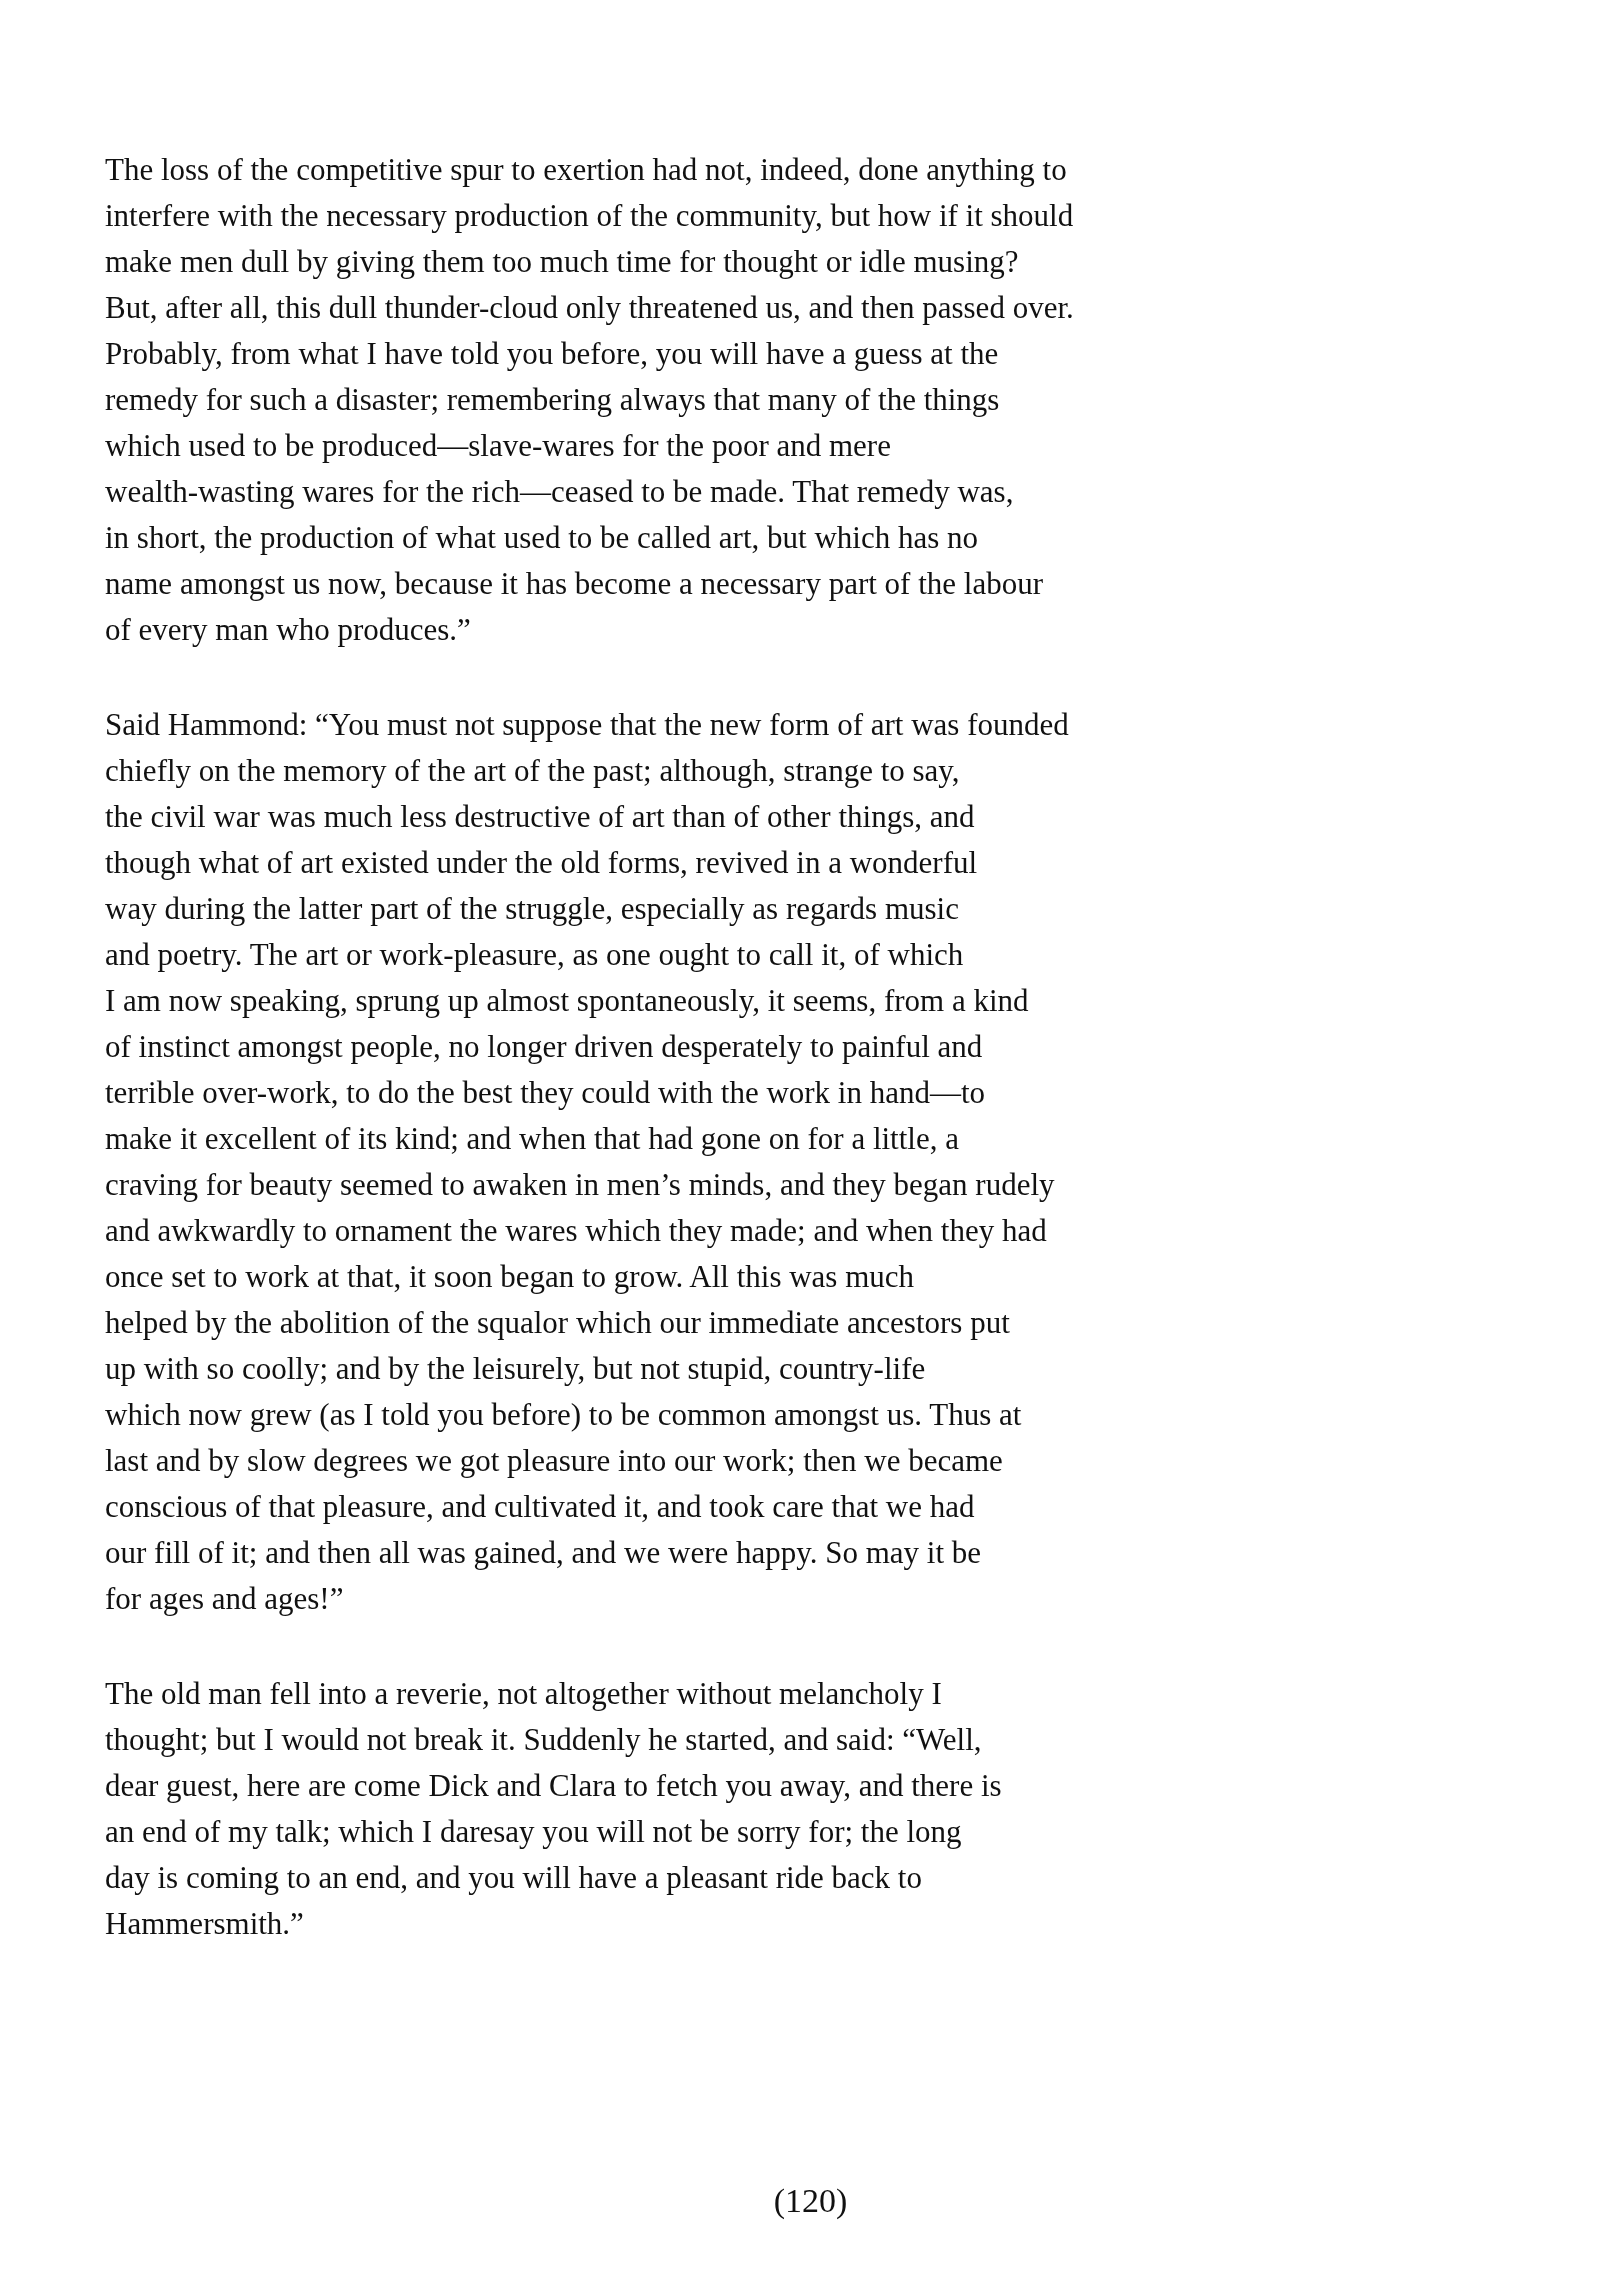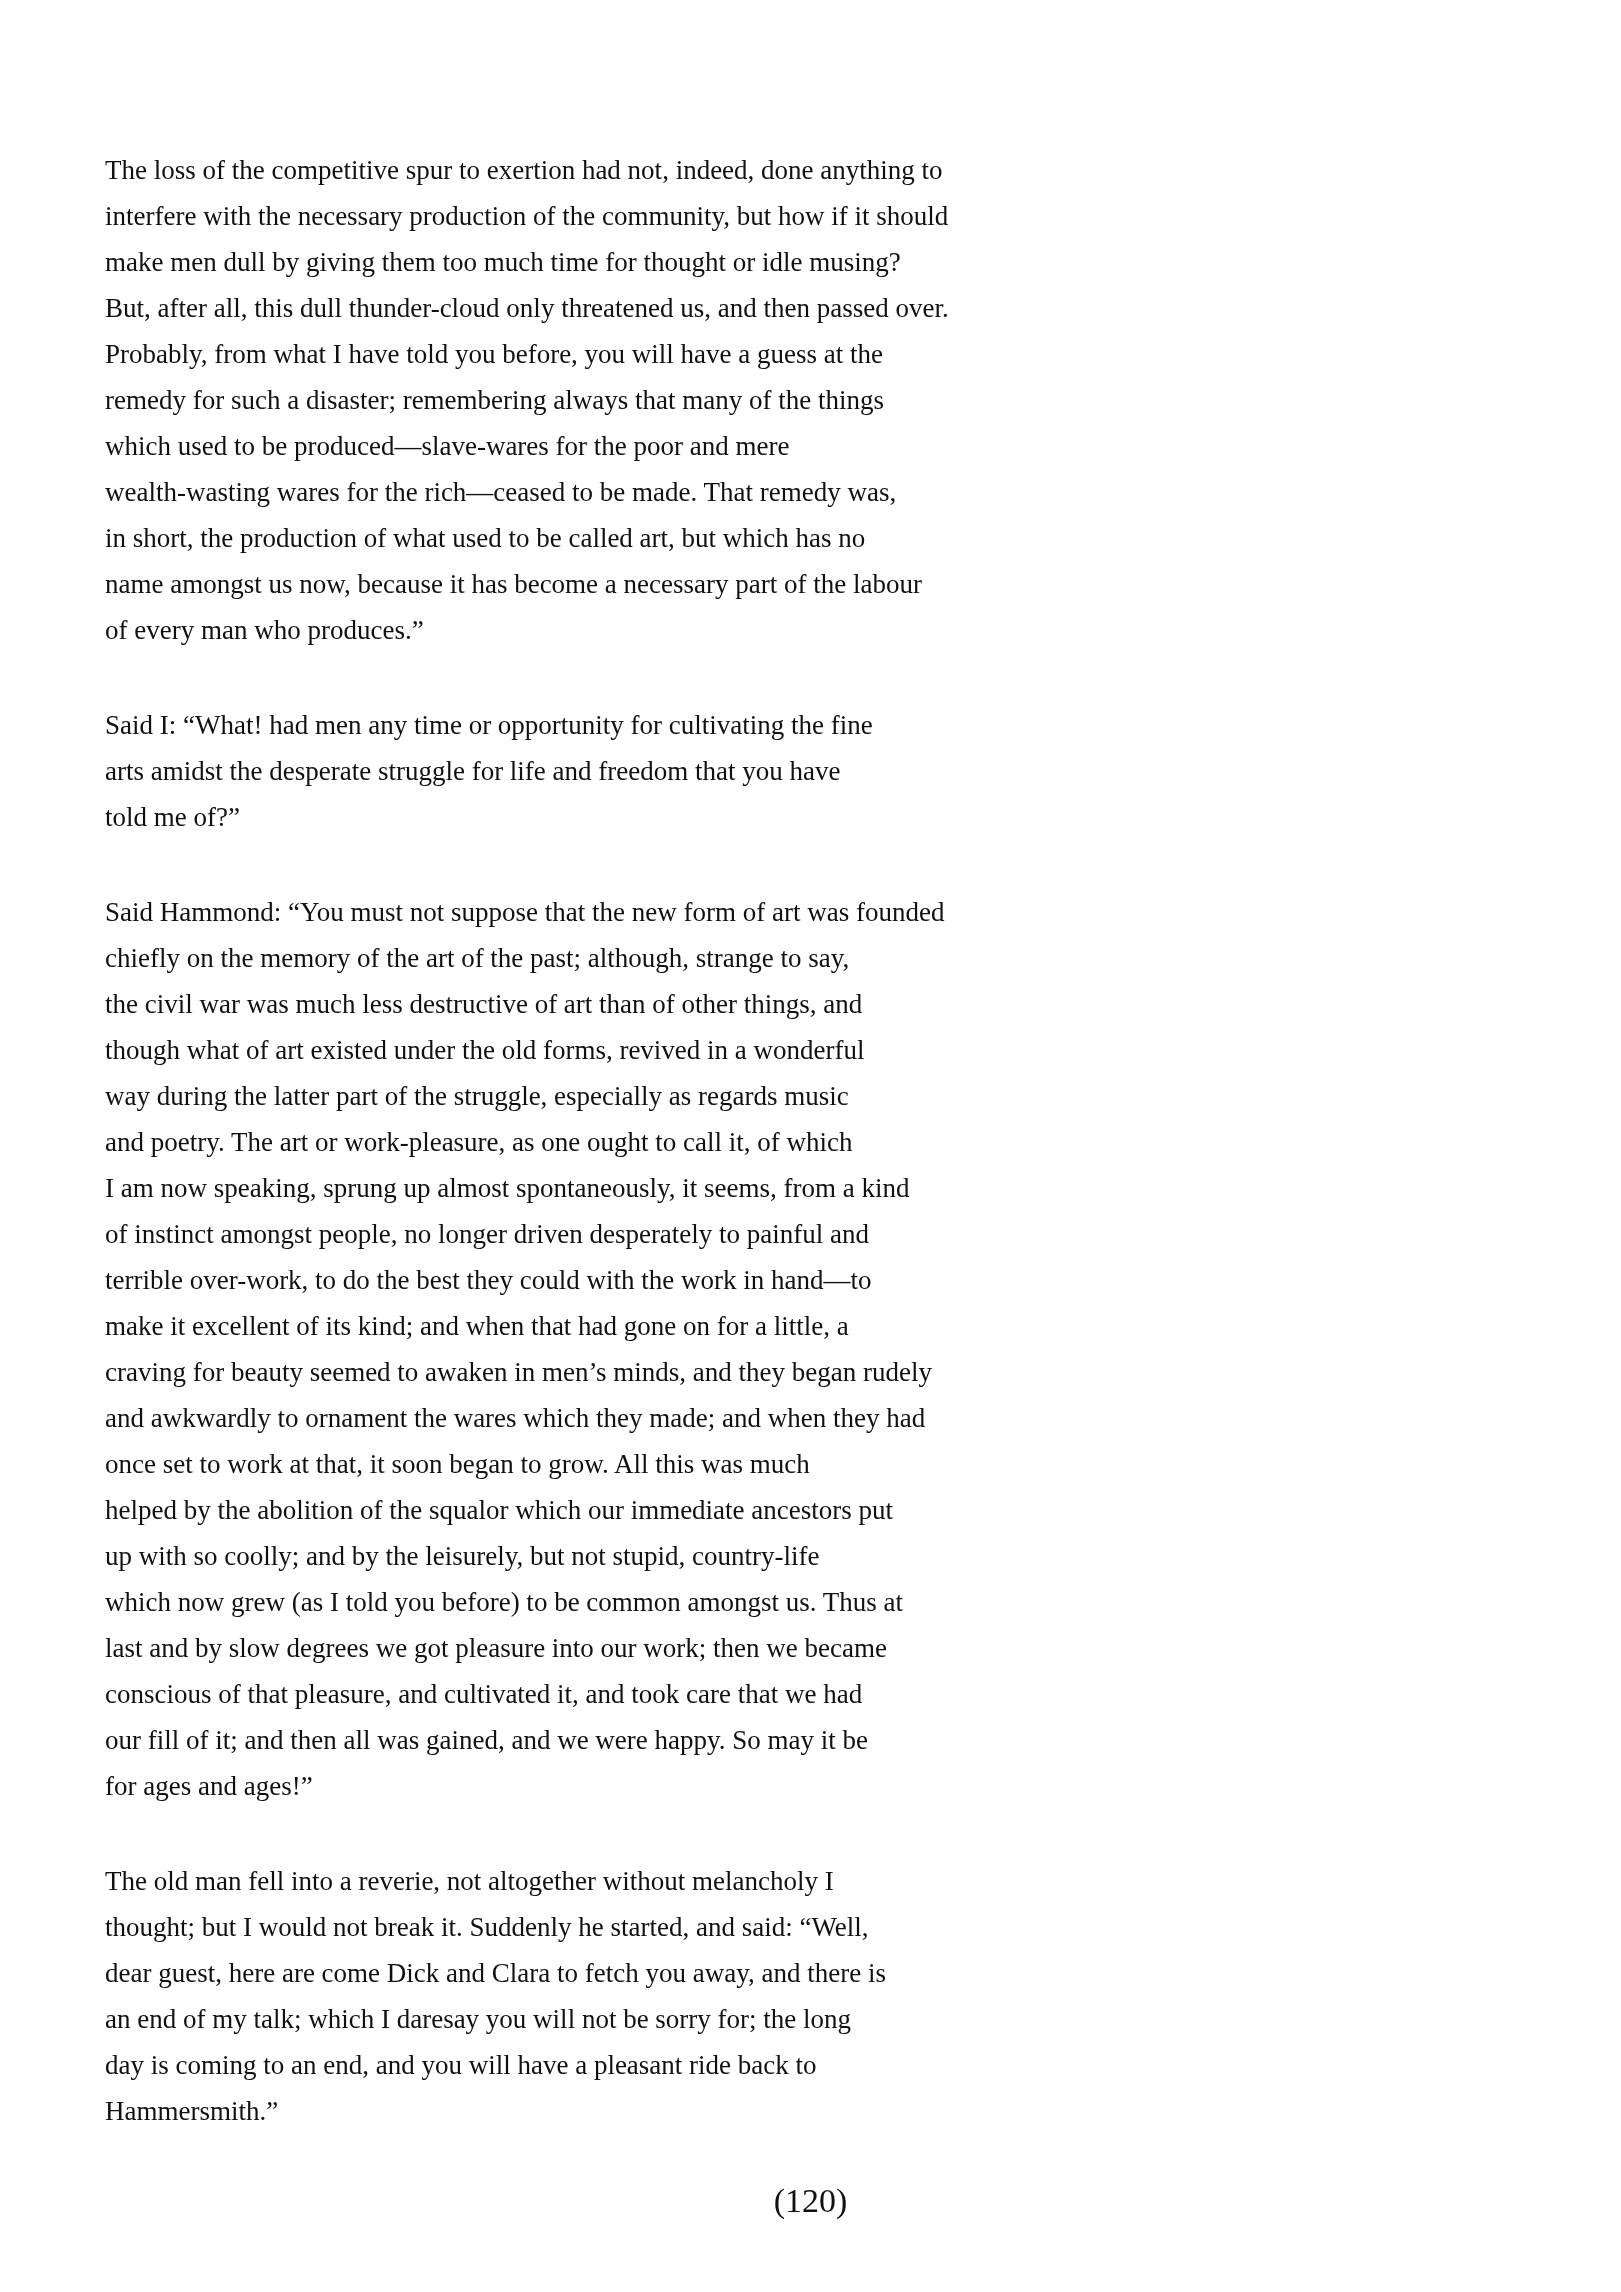--- a/index.html
+++ b/index.html
@@ -16,21 +16,21 @@
     color: #111111;
   }
   .text-column {
     position: absolute;
     left: 105px;
     top: 147px;
     width: 1451px;
   }
   .paragraph {
     margin: 0 0 49px 0;
-    font-size: 27px;
+    font-size: 31px;
     line-height: 46px;
     white-space: pre;
     color: #111111;
   }
   .paragraph:last-child {
     margin-bottom: 0;
     margin-top: 10px;
   }
   .page-number {
     position: absolute;
@@ -51,23 +51,20 @@
 interfere with the necessary production of the community, but how if it should
 make men dull by giving them too much time for thought or idle musing?
 But, after all, this dull thunder-cloud only threatened us, and then passed over.
 Probably, from what I have told you before, you will have a guess at the
 remedy for such a disaster; remembering always that many of the things
 which used to be produced—slave-wares for the poor and mere
 wealth-wasting wares for the rich—ceased to be made. That remedy was,
 in short, the production of what used to be called art, but which has no
 name amongst us now, because it has become a necessary part of the labour
 of every man who produces.”</p>
-  <p class="paragraph">Said I: “What! had men any time or opportunity for cultivating the fine
-arts amidst the desperate struggle for life and freedom that you have
-told me of?”</p>
   <p class="paragraph">Said Hammond: “You must not suppose that the new form of art was founded
 chiefly on the memory of the art of the past; although, strange to say,
 the civil war was much less destructive of art than of other things, and
 though what of art existed under the old forms, revived in a wonderful
 way during the latter part of the struggle, especially as regards music
 and poetry. The art or work-pleasure, as one ought to call it, of which
 I am now speaking, sprung up almost spontaneously, it seems, from a kind
 of instinct amongst people, no longer driven desperately to painful and
 terrible over-work, to do the best they could with the work in hand—to
 make it excellent of its kind; and when that had gone on for a little, a

